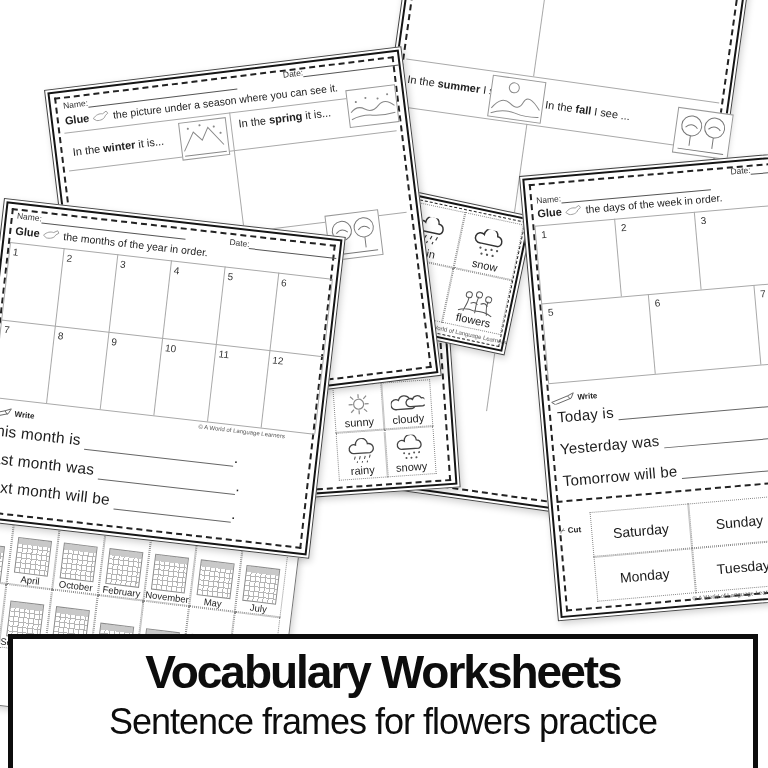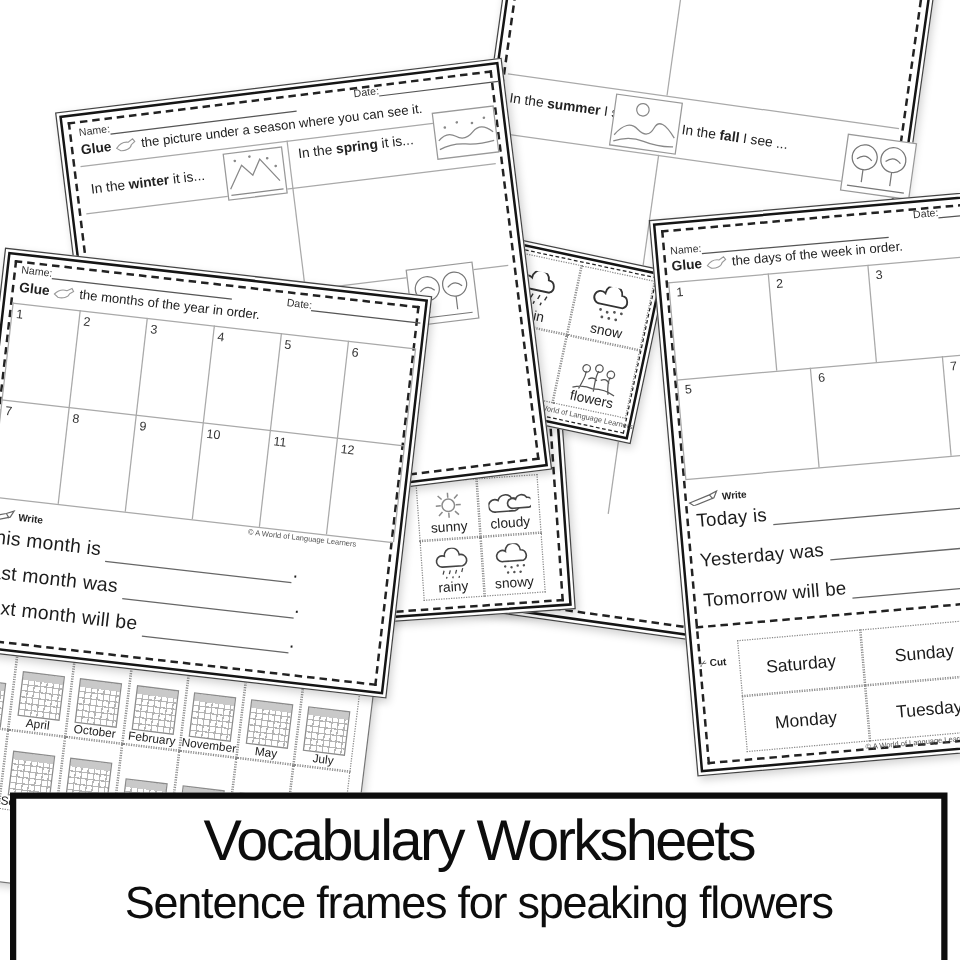--- a/index.html
+++ b/index.html
@@ -28,21 +28,21 @@
   .cop{position:absolute;font-size:6px;color:#555;white-space:nowrap;}
   .pic{position:absolute;border:1px solid #999;background:#fff;}
   .cal{width:34px;height:36px;border:1.3px solid #8b8b8b;box-sizing:border-box;
        background:
          linear-gradient(#c9c9c9 0 6px, rgba(0,0,0,0) 6px),
          repeating-linear-gradient(rgba(0,0,0,0) 0 4px, #b5b5b5 4px 5px),
          repeating-linear-gradient(90deg, rgba(0,0,0,0) 0 4px, #b5b5b5 4px 5px);}
   .mlabel{font-size:9.5px;color:#222;white-space:nowrap;text-align:center;width:100%;}
   .banner{position:absolute;left:8px;top:634px;width:750px;height:150px;background:#fff;
           border:5px solid #0d0d0d;box-sizing:border-box;text-align:center;z-index:20;}
-  .banner h1{margin:6px 0 0;font-size:46px;letter-spacing:-2px;font-weight:normal;color:#0d0d0d;}
+  .banner h1{margin:6px 0 0;font-size:46px;letter-spacing:-2px;font-weight:bold;color:#0d0d0d;}
   .banner h2{margin:2px 0 0;font-size:36px;letter-spacing:-1px;font-weight:normal;color:#0d0d0d;}
   svg{display:block;}
 </style>
 </head>
 <body>
 
 <div class="canvas">
 
   <div class="page" style="left:412px;top:-75px;width:340px;height:560px;transform:rotate(8deg);z-index:1;">
     <div class="thick"></div>
@@ -425,16 +425,16 @@
     <div class="sent" style="left:8px;top:250px;">
       <span>Last month was</span> <span class="ul" style="width:138px;"></span><span>.</span>
     </div>
     <div class="sent" style="left:8px;top:278px;">
       <span>Next month will be</span> <span class="ul" style="width:118px;"></span><span>.</span>
     </div>
   </div>
 
   <div class="banner">
     <h1>Vocabulary Worksheets</h1>
-    <h2>Sentence frames for speaking flowers</h2>
+    <h2>Sentence frames for flowers practice</h2>
   </div>
 
 </div>
 
 </body></html>

